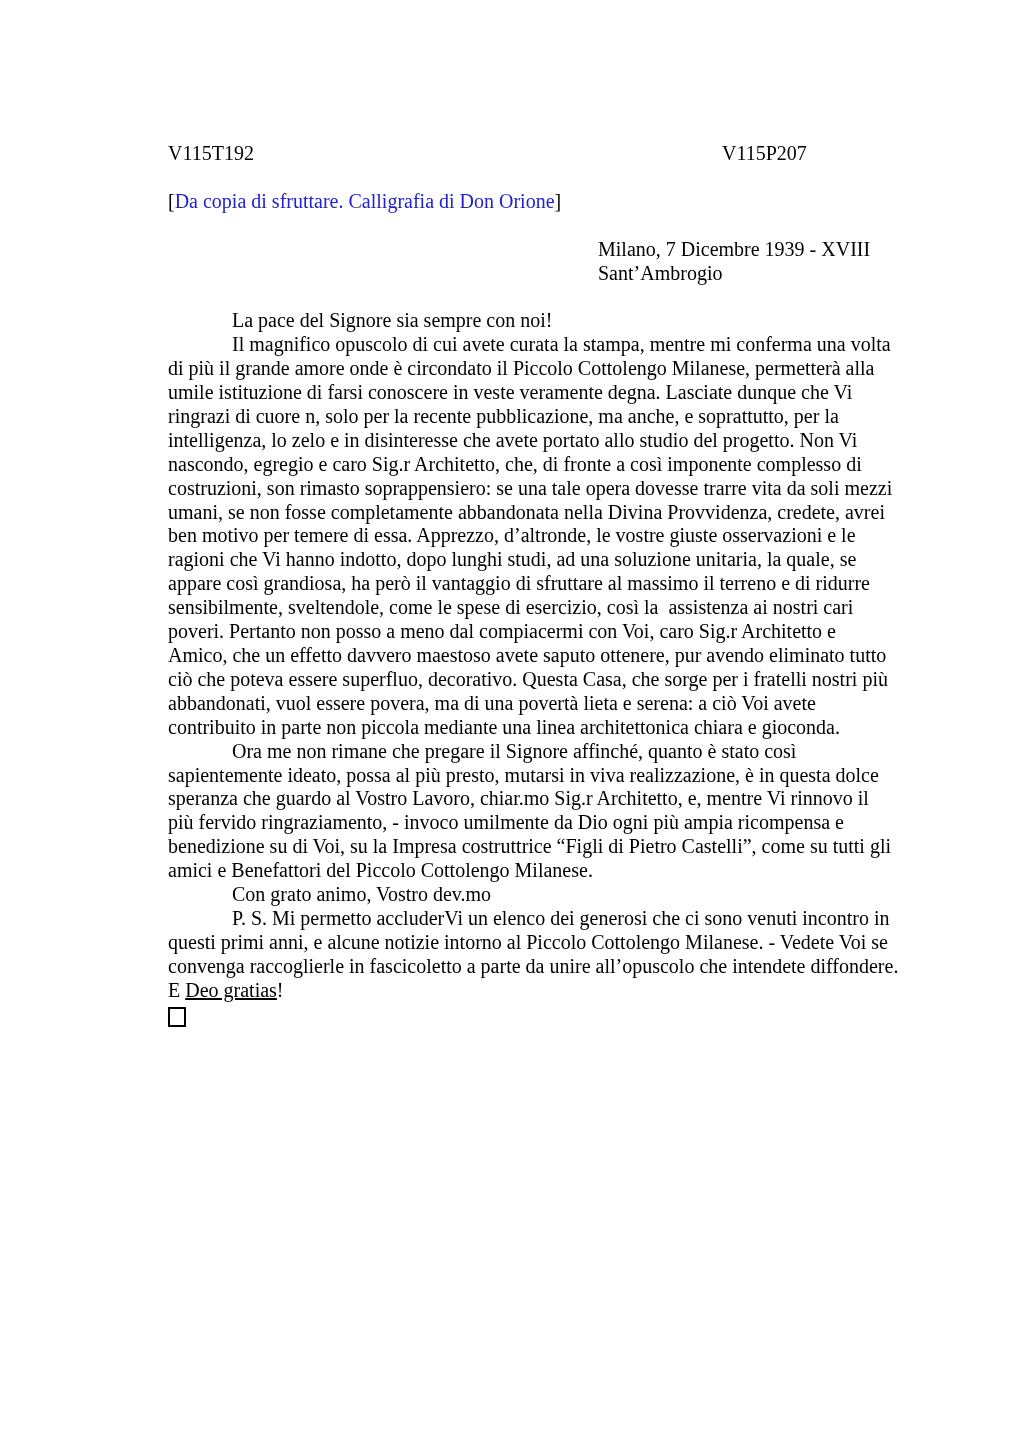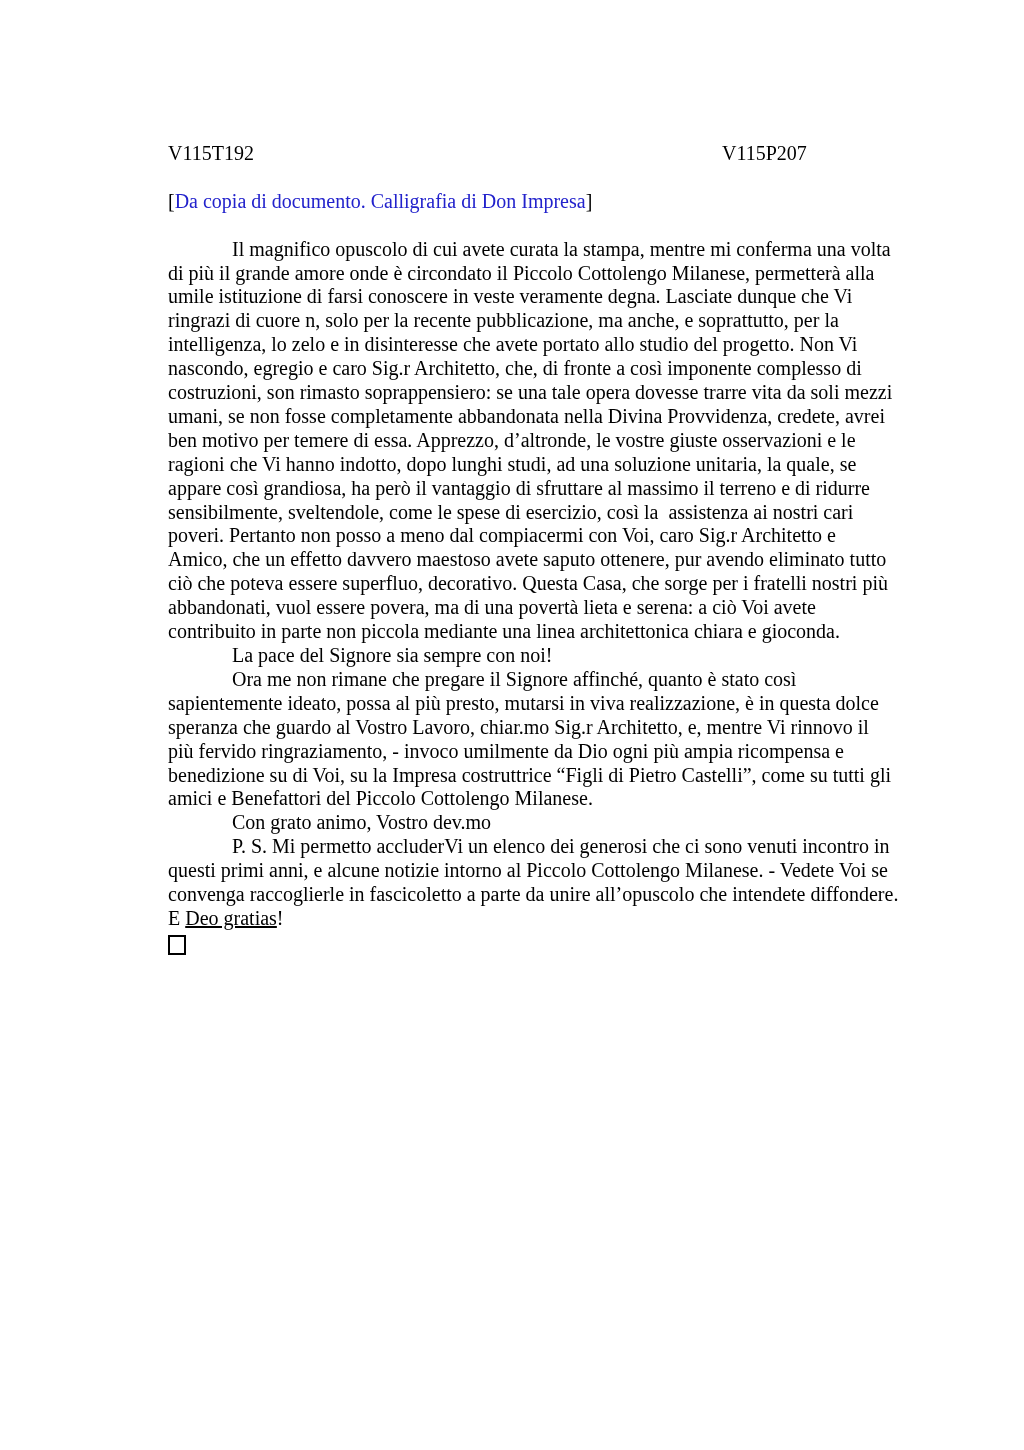--- a/index.html
+++ b/index.html
@@ -71,44 +71,46 @@
 <body>
 
 <div class="page">
   <div class="content">
 
     <div class="header-row">
       <span>V115T192</span>
       <span class="ref-right">V115P207</span>
     </div>
 
-    <div class="annotation"><span>[</span><span class="blue-text">Da copia di documento. Calligrafia di Don Impresa</span><span>]</span></div>
+    <div class="annotation"><span>[</span><span class="blue-text">Da copia di sfruttare. Calligrafia di Don Orione</span><span>]</span></div>
 
     <div class="dateline">
+      <div>Milano, 7 Dicembre 1939 - XVIII</div>
+      <div>Sant’Ambrogio</div>
     </div>
 
 
+    <p class="para indent">La pace del Signore sia sempre con noi!</p>
     <p class="para indent">Il magnifico opuscolo di cui avete curata la stampa, mentre mi conferma una volta
 di più il grande amore onde è circondato il Piccolo Cottolengo Milanese, permetterà alla
 umile istituzione di farsi conoscere in veste veramente degna. Lasciate dunque che Vi
 ringrazi di cuore n, solo per la recente pubblicazione, ma anche, e soprattutto, per la
 intelligenza, lo zelo e in disinteresse che avete portato allo studio del progetto. Non Vi
 nascondo, egregio e caro Sig.r Architetto, che, di fronte a così imponente complesso di
 costruzioni, son rimasto soprappensiero: se una tale opera dovesse trarre vita da soli mezzi
 umani, se non fosse completamente abbandonata nella Divina Provvidenza, credete, avrei
 ben motivo per temere di essa. Apprezzo, d’altronde, le vostre giuste osservazioni e le
 ragioni che Vi hanno indotto, dopo lunghi studi, ad una soluzione unitaria, la quale, se
 appare così grandiosa, ha però il vantaggio di sfruttare al massimo il terreno e di ridurre
 sensibilmente, sveltendole, come le spese di esercizio, così la  assistenza ai nostri cari
 poveri. Pertanto non posso a meno dal compiacermi con Voi, caro Sig.r Architetto e
 Amico, che un effetto davvero maestoso avete saputo ottenere, pur avendo eliminato tutto
 ciò che poteva essere superfluo, decorativo. Questa Casa, che sorge per i fratelli nostri più
 abbandonati, vuol essere povera, ma di una povertà lieta e serena: a ciò Voi avete
 contribuito in parte non piccola mediante una linea architettonica chiara e gioconda.</p>
-    <p class="para indent">La pace del Signore sia sempre con noi!</p>
     <p class="para indent">Ora me non rimane che pregare il Signore affinché, quanto è stato così
 sapientemente ideato, possa al più presto, mutarsi in viva realizzazione, è in questa dolce
 speranza che guardo al Vostro Lavoro, chiar.mo Sig.r Architetto, e, mentre Vi rinnovo il
 più fervido ringraziamento, - invoco umilmente da Dio ogni più ampia ricompensa e
 benedizione su di Voi, su la Impresa costruttrice “Figli di Pietro Castelli”, come su tutti gli
 amici e Benefattori del Piccolo Cottolengo Milanese.</p>
     <p class="para indent">Con grato animo, Vostro dev.mo</p>
 
 
     <p class="para indent gap-above"><span>P. S. Mi permetto accluderVi un elenco dei generosi che ci sono venuti incontro in

